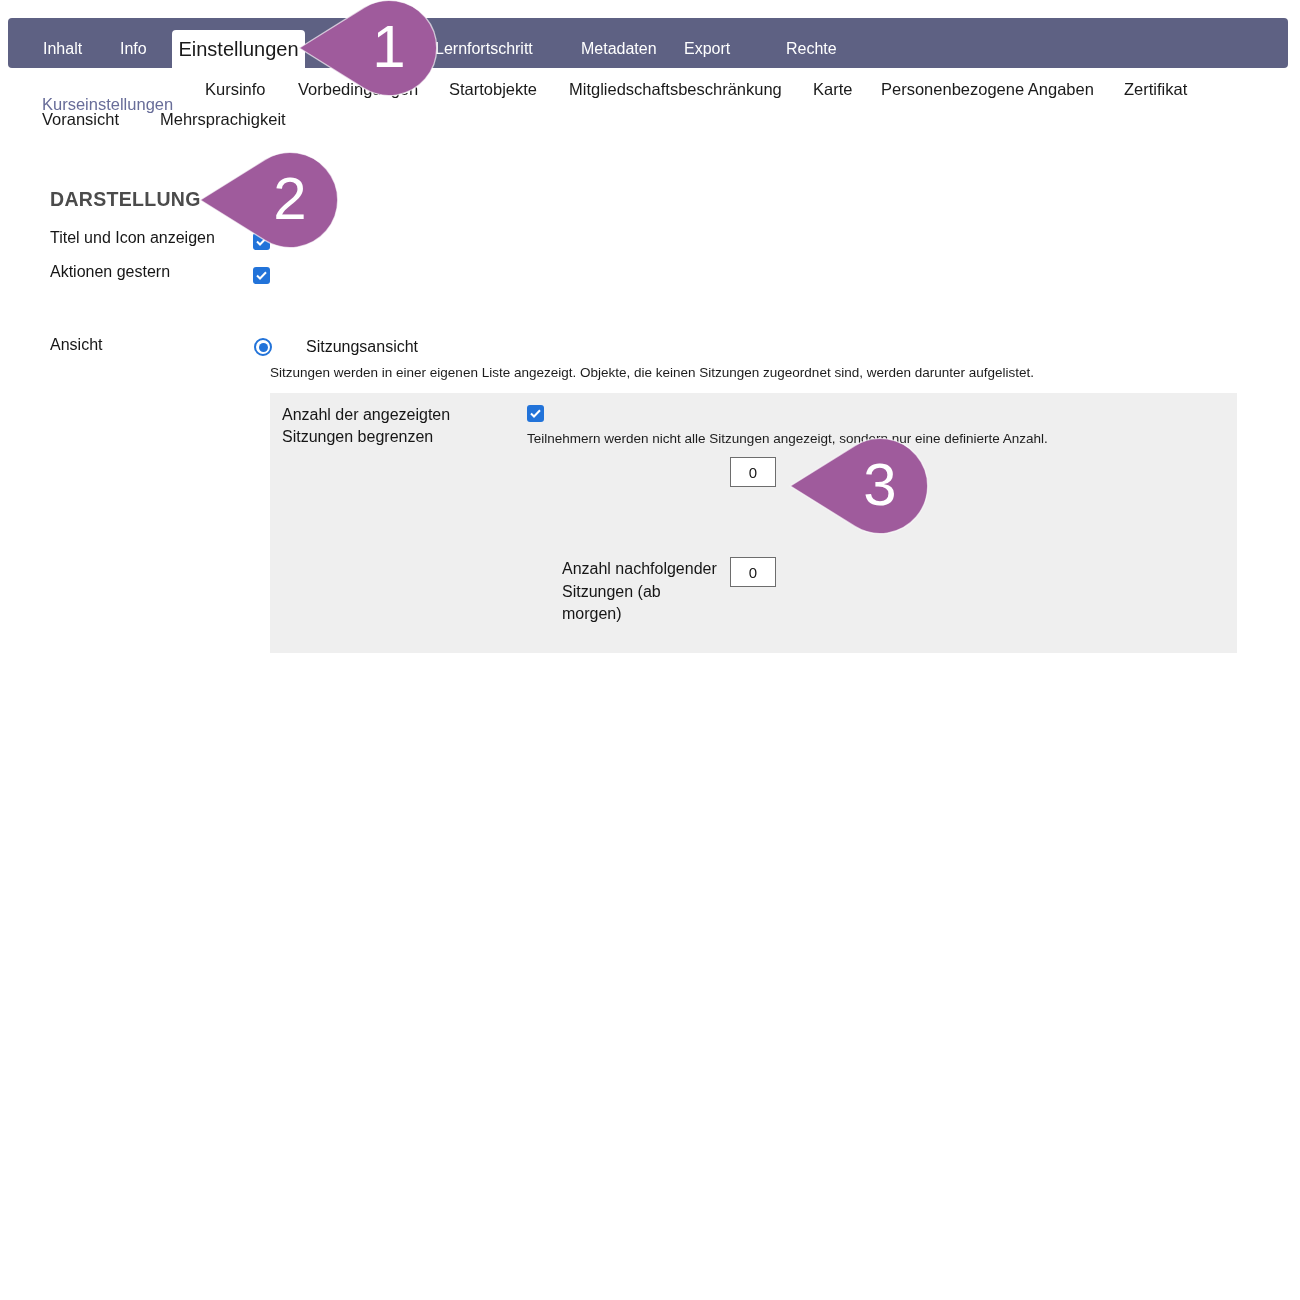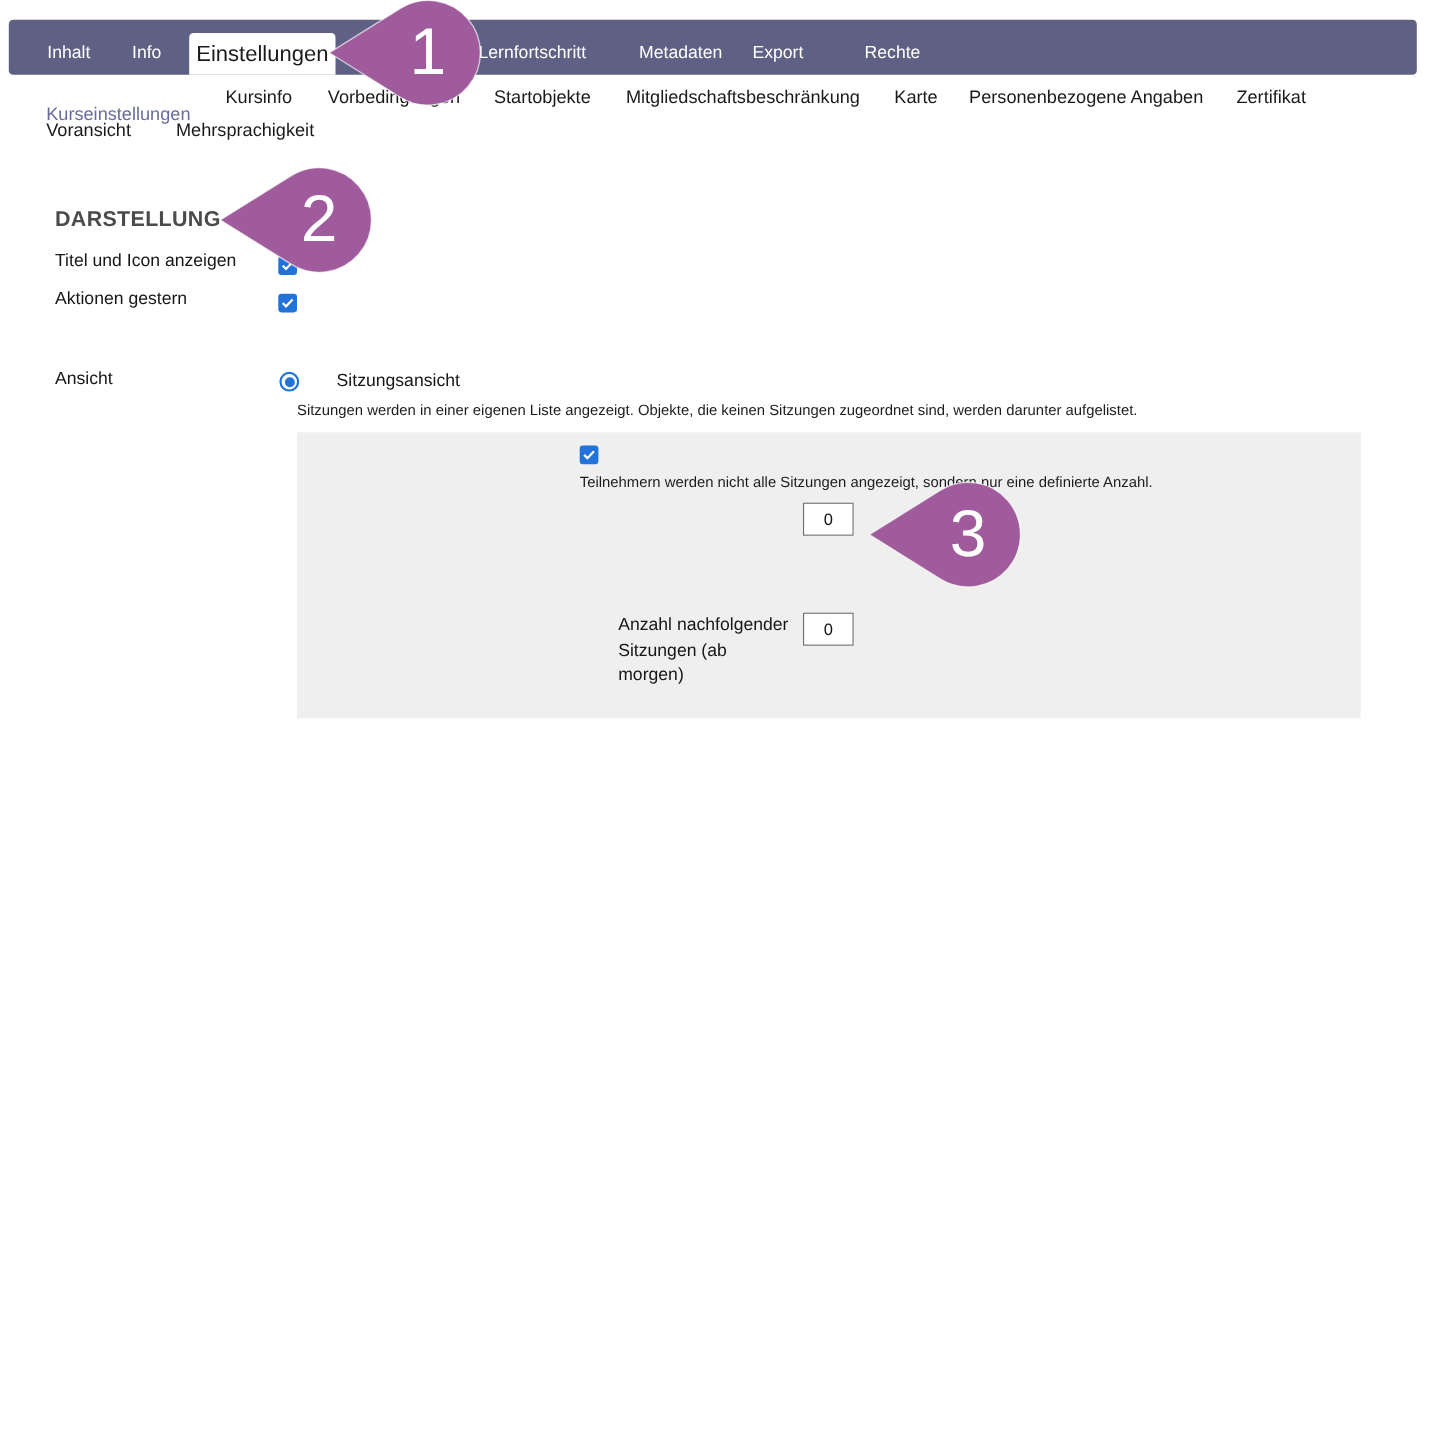--- a/index.html
+++ b/index.html
@@ -115,20 +115,21 @@
 </span>
 
 <span class="form-label" style="top:336px">Ansicht</span>
 <span class="radio" style="left:254px; top:338px">
     <span class="dot"></span>
   </span>
 <span class="option-label">Sitzungsansicht</span>
 <span class="byline" style="left:270px; top:365px">Sitzungen werden in einer eigenen Liste angezeigt. Objekte, die keinen Sitzungen zugeordnet sind, werden darunter aufgelistet.</span>
 
 <div class="panel">
+  <span class="panel-label">Anzahl der angezeigten Sitzungen begrenzen</span>
   <span class="checkbox" style="left:257px; top:12px">
     <svg width="11" height="9" viewBox="0 0 11 9">
         <polyline points="1,4.5 4,7.5 10,1.2" stroke="#ffffff" stroke-width="2" fill="none"></polyline>
       </svg>
   </span>
   <span class="panel-byline">Teilnehmern werden nicht alle Sitzungen angezeigt, sondern nur eine definierte Anzahl.</span>
 
   <input class="num-input" style="top: 64px;" type="text" value="0">
 
   <span class="sub-label" style="top:165px">Anzahl nachfolgender Sitzungen (ab morgen)</span>

